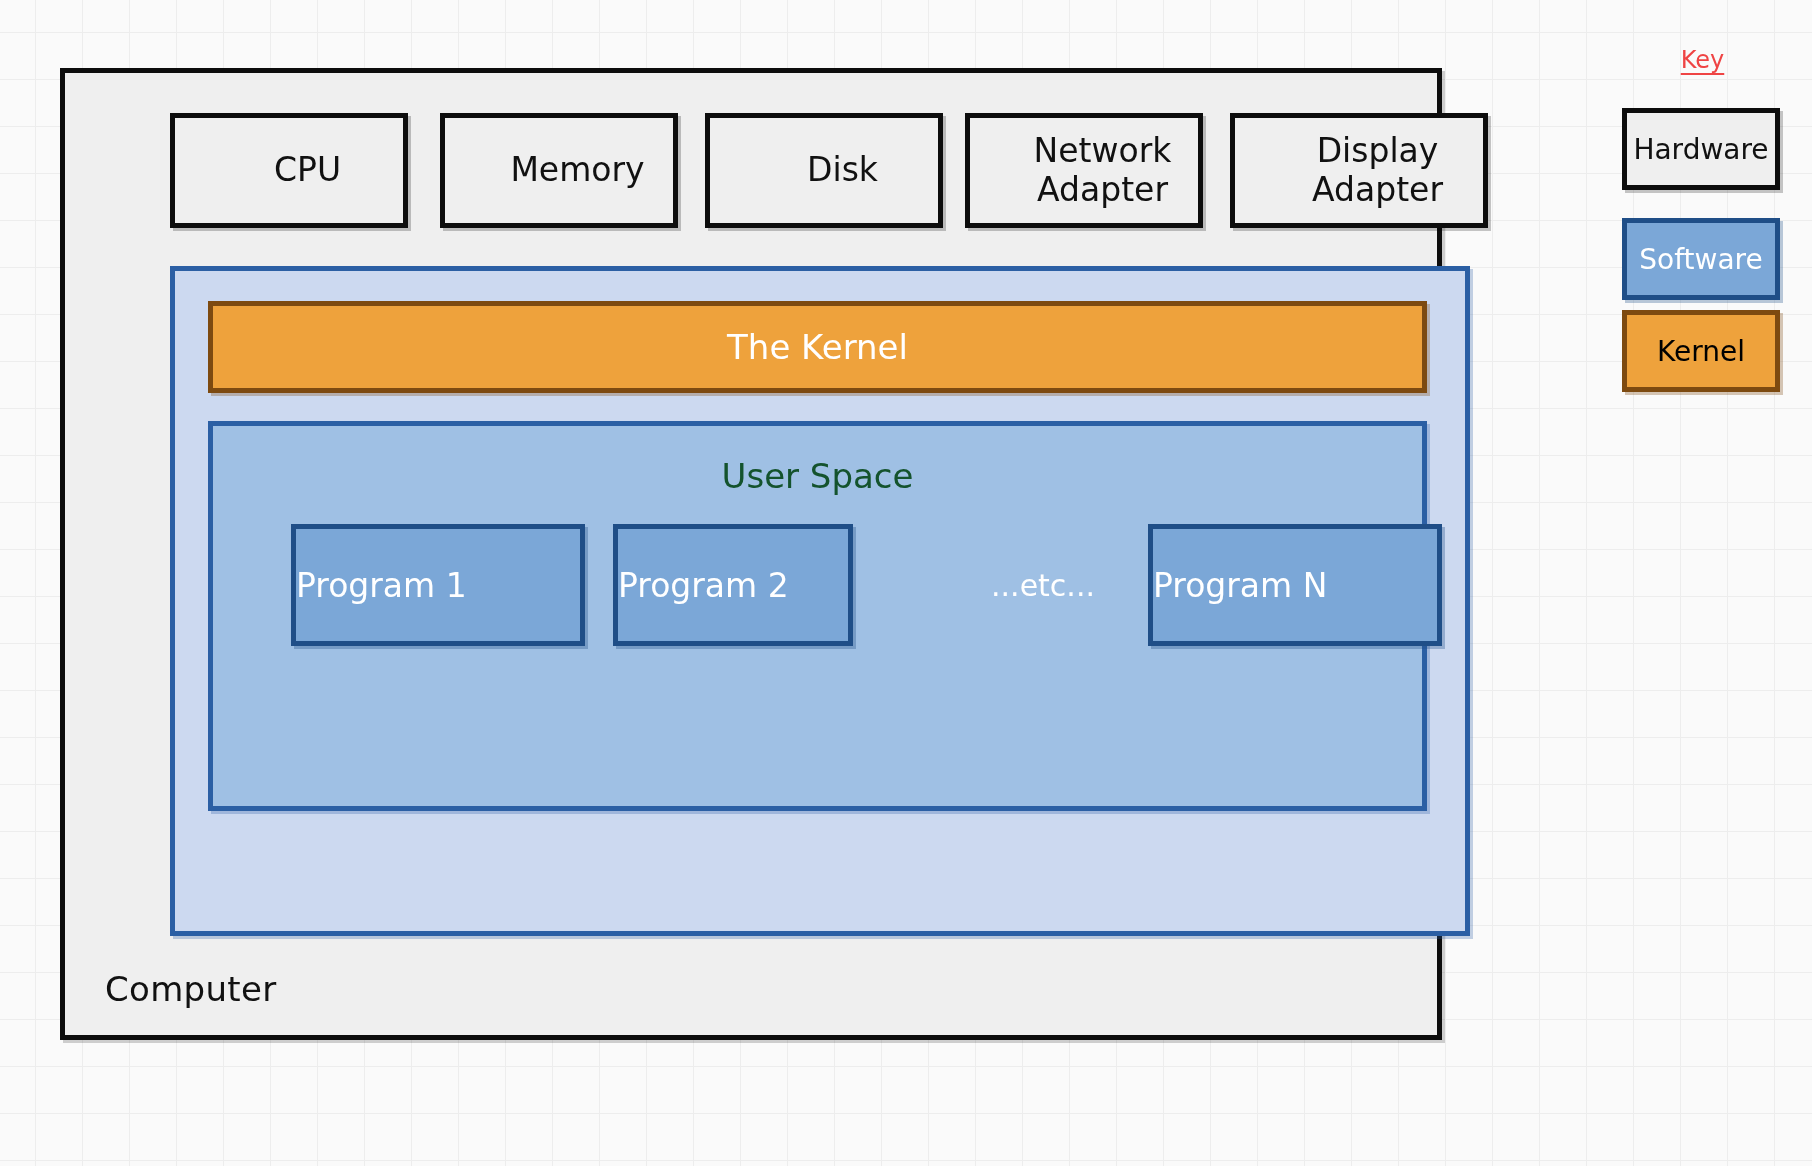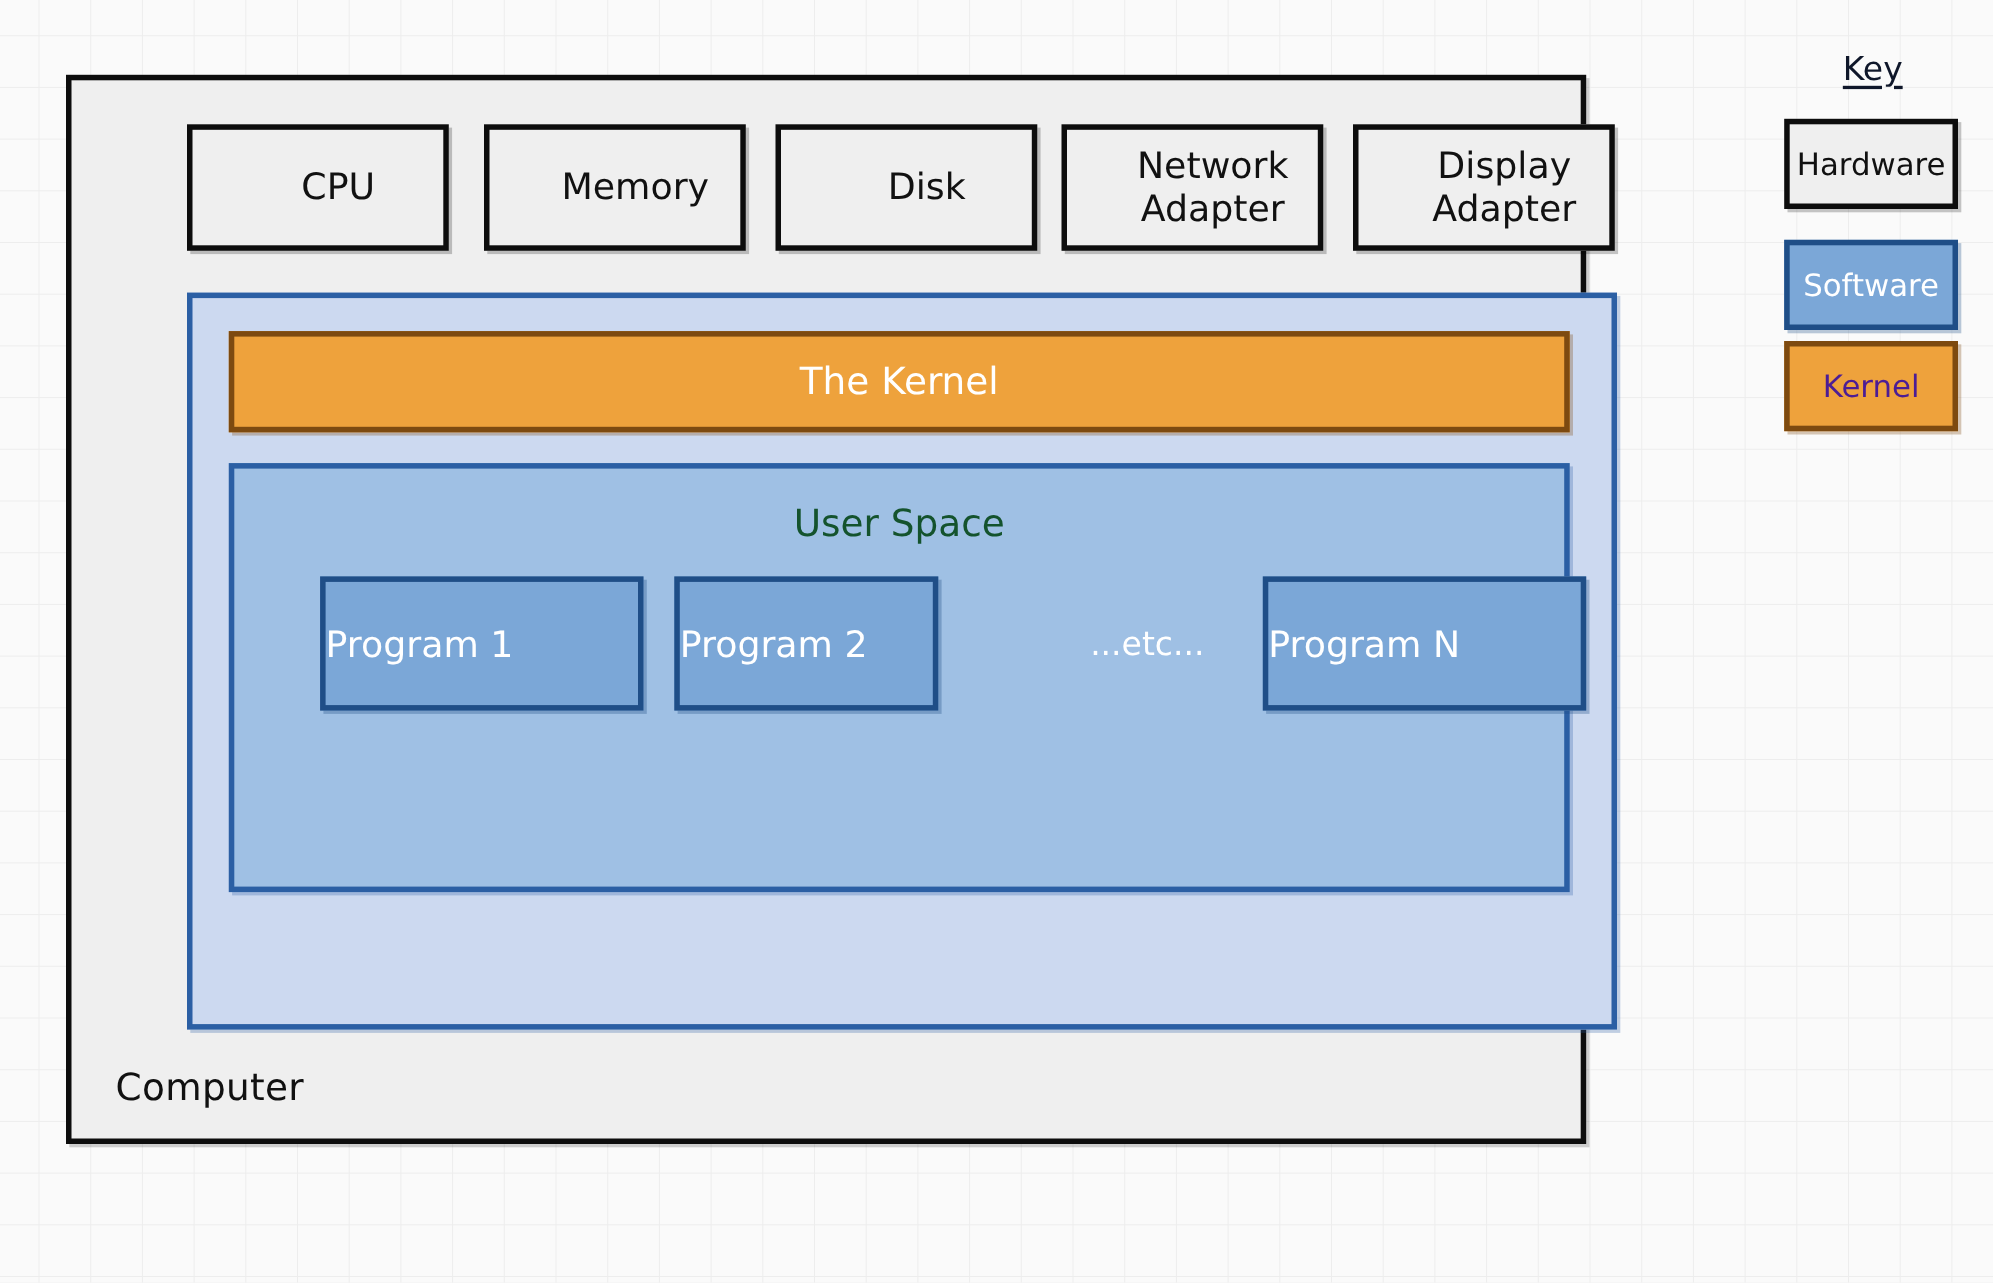--- a/index.html
+++ b/index.html
@@ -180,22 +180,22 @@
     width: 205px;
     height: 360px;
   }
 
   .key-title {
     position: absolute;
     left: 0;
     right: 0;
     top: 16px;
     text-align: center;
-    font-size: 30px;
-    color: #0f172a;
+    font-size: 24px;
+    color: #ef4444;
     text-decoration: underline;
     text-underline-offset: 5px;
   }
 
   .key-item {
     position: absolute;
     left: 22px;
     width: 158px;
     height: 82px;
     box-sizing: border-box;
@@ -218,21 +218,21 @@
     background: #7ba7d7;
     border: 5px solid #1f4e87;
     color: #ffffff;
     box-shadow: 3px 3px 0 rgba(31,78,135,0.3);
   }
 
   .key-kernel {
     top: 280px;
     background: #eea23c;
     border: 5px solid #7d4a10;
-    color: #4c1d95;
+    color: #000000;
     box-shadow: 3px 3px 0 rgba(125,74,16,0.3);
   }
 </style>
 </head>
 <body>
 
 <div id="canvas">
 
   <div class="computer-box">
 
@@ -242,21 +242,21 @@
       </div>
       <div class="hw-box" style="left:375px; width:238px;">
         <span>Memory</span>
       </div>
       <div class="hw-box" style="left:640px; width:238px;">
         <span>Disk</span>
       </div>
       <div class="hw-box" style="left:900px; width:238px;">
         <span class="multiline">Network<br>Adapter</span>
       </div>
-      <div class="hw-box" style="left:1165px; width:238px;">
+      <div class="hw-box" style="left:1165px; width:258px;">
         <span class="multiline">Display<br>Adapter</span>
       </div>
     </div>
 
     <div class="os-box">
 
       <div class="kernel-box">
         <span>The Kernel</span>
       </div>
 

